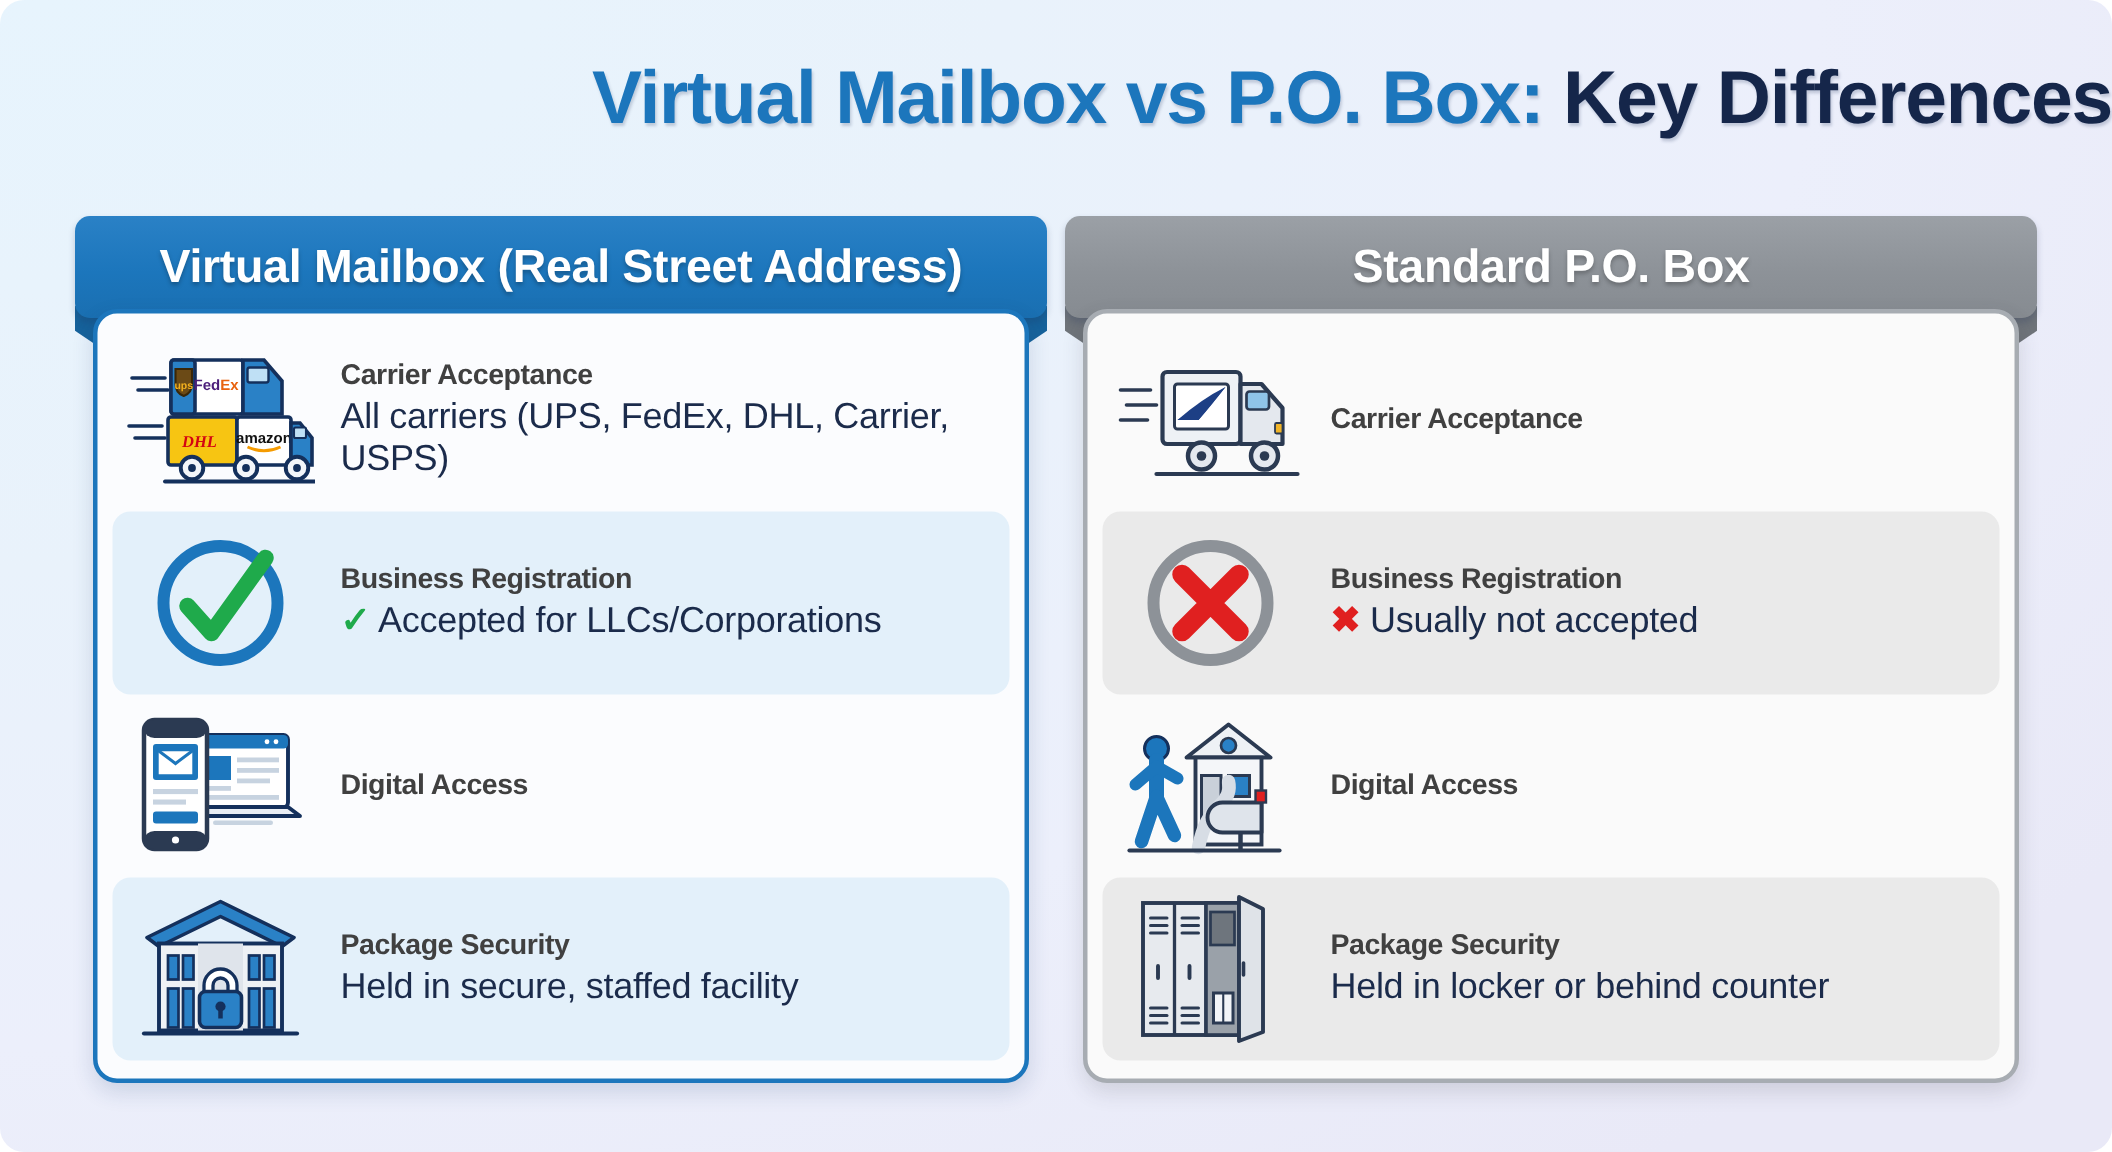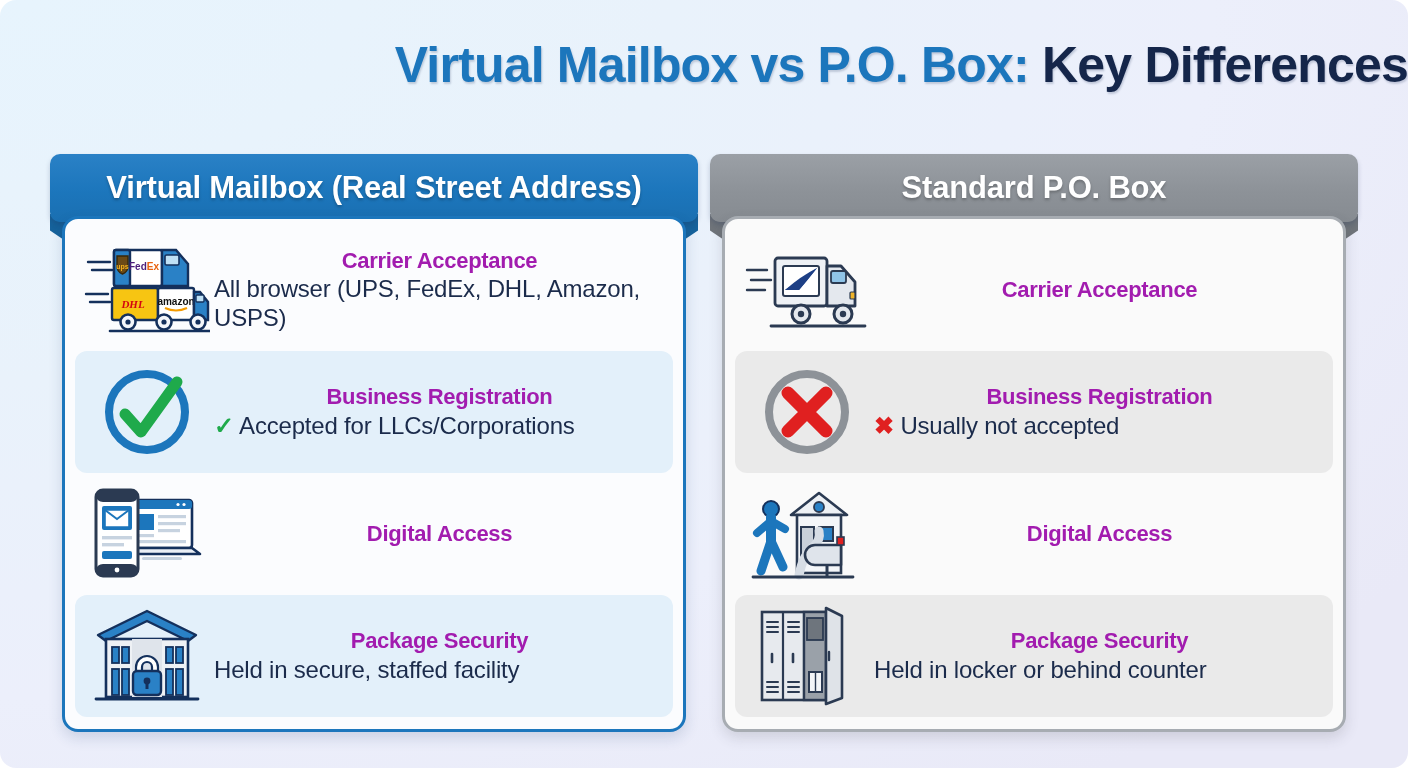--- a/index.html
+++ b/index.html
@@ -45,21 +45,21 @@
   #panels {
     position: absolute;
     top: 138px;
     left: 0;
     width: 1408px;
     height: 585px;
   }
 
   .panel {
     position: absolute;
-    top: 16px;
+    top: 6px;
     width: 648px;
     height: 578px;
   }
   .panel.left  { left: 50px; }
   .panel.right { left: 710px; }
 
   
   .ribbon {
     position: absolute;
     top: 0;
@@ -125,47 +125,46 @@
     background: #fafafa;
     border: 3px solid #a7acb2;
     box-shadow: 0 6px 14px rgba(60,65,75,0.16);
   }
 
   
   .row {
     flex: 1 1 0;
     display: flex;
     align-items: center;
-    gap: 3px;
+    gap: 16px;
     padding: 4px 8px;
     border-radius: 12px;
   }
   .panel.left  .row.alt { background: #e3f0fa; }
   .panel.right .row.alt { background: #eaeaea; }
 
   .row-icon {
     flex: 0 0 128px;
     height: 104px;
     display: flex;
     align-items: center;
     justify-content: center;
   }
   .row-icon svg { display: block; }
 
   .row-text {
     flex: 1 1 auto;
     min-width: 0;
   }
   .row-title {
-    color: #a21caf;
-    font-size: 22px;
+    color: #404040;
+    font-size: 19px;
     font-weight: bold;
     line-height: 1.16;
     letter-spacing: -0.3px;
-    text-align: center;
   }
   .row-desc {
     color: #1b2b4b;
     font-size: 24px;
     line-height: 1.18;
     letter-spacing: -0.2px;
     margin-top: 2px;
   }
   .row-desc .mark-ok  { color: #1faa4b; font-weight: bold; }
   .row-desc .mark-no  { color: #e02020; font-weight: bold; }
@@ -223,21 +222,21 @@
               <circle cx="44" cy="80" r="2.6" fill="#14305c"></circle>
               <circle cx="80" cy="80" r="7.5" fill="#f3f6fa" stroke="#14305c" stroke-width="2.6"></circle>
               <circle cx="80" cy="80" r="2.6" fill="#14305c"></circle>
               <circle cx="114" cy="80" r="7.5" fill="#f3f6fa" stroke="#14305c" stroke-width="2.6"></circle>
               <circle cx="114" cy="80" r="2.6" fill="#14305c"></circle>
               <line x1="26" y1="89" x2="126" y2="89" stroke="#14305c" stroke-width="2.6" stroke-linecap="round"></line>
             </svg>
           </div>
           <div class="row-text">
             <div class="row-title">Carrier Acceptance</div>
-            <div class="row-desc">All browser (UPS, FedEx, DHL, Amazon, USPS)</div>
+            <div class="row-desc">All carriers (UPS, FedEx, DHL, Carrier, USPS)</div>
           </div>
         </div>
 
         <div class="row alt">
           <div class="row-icon">
             <svg width="104" height="104" viewBox="0 0 104 104">
               <circle cx="52" cy="52" r="38" fill="none" stroke="#1c76bc" stroke-width="8"></circle>
               <path d="M30 54 L46 72 L82 22" fill="none" stroke="#1faa4b" stroke-width="11" stroke-linecap="round" stroke-linejoin="round"></path>
             </svg>
           </div>

